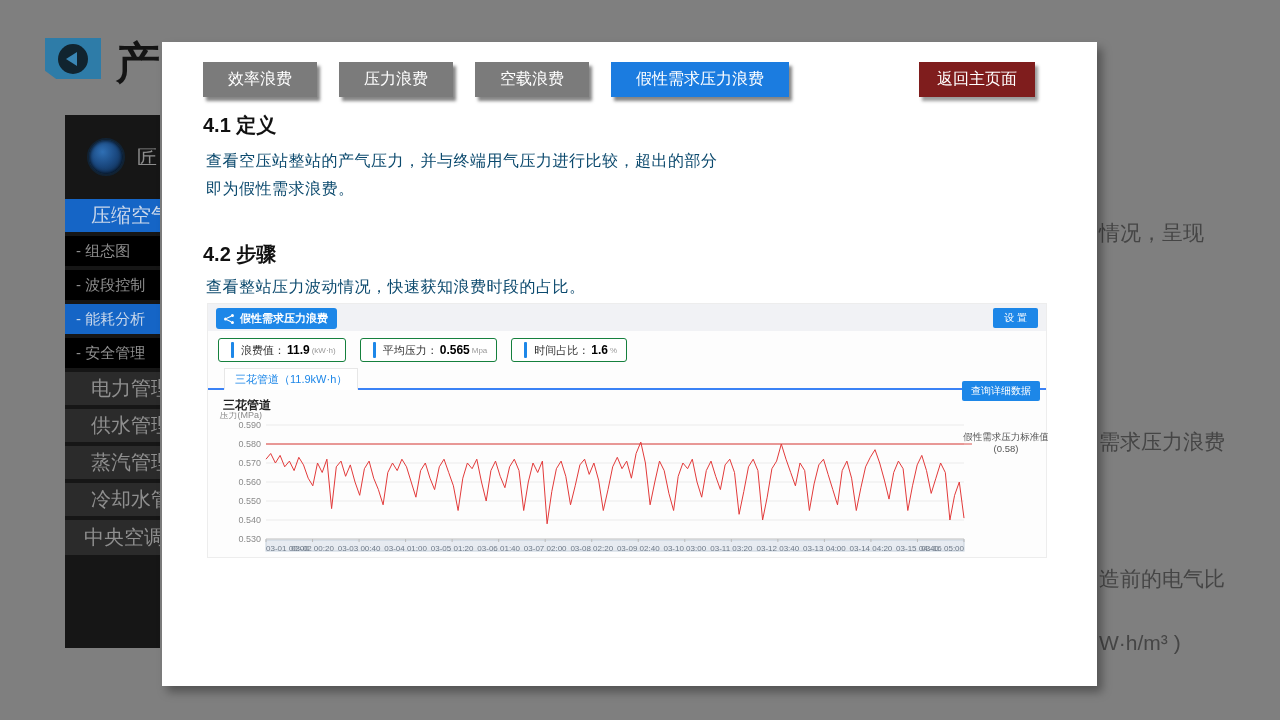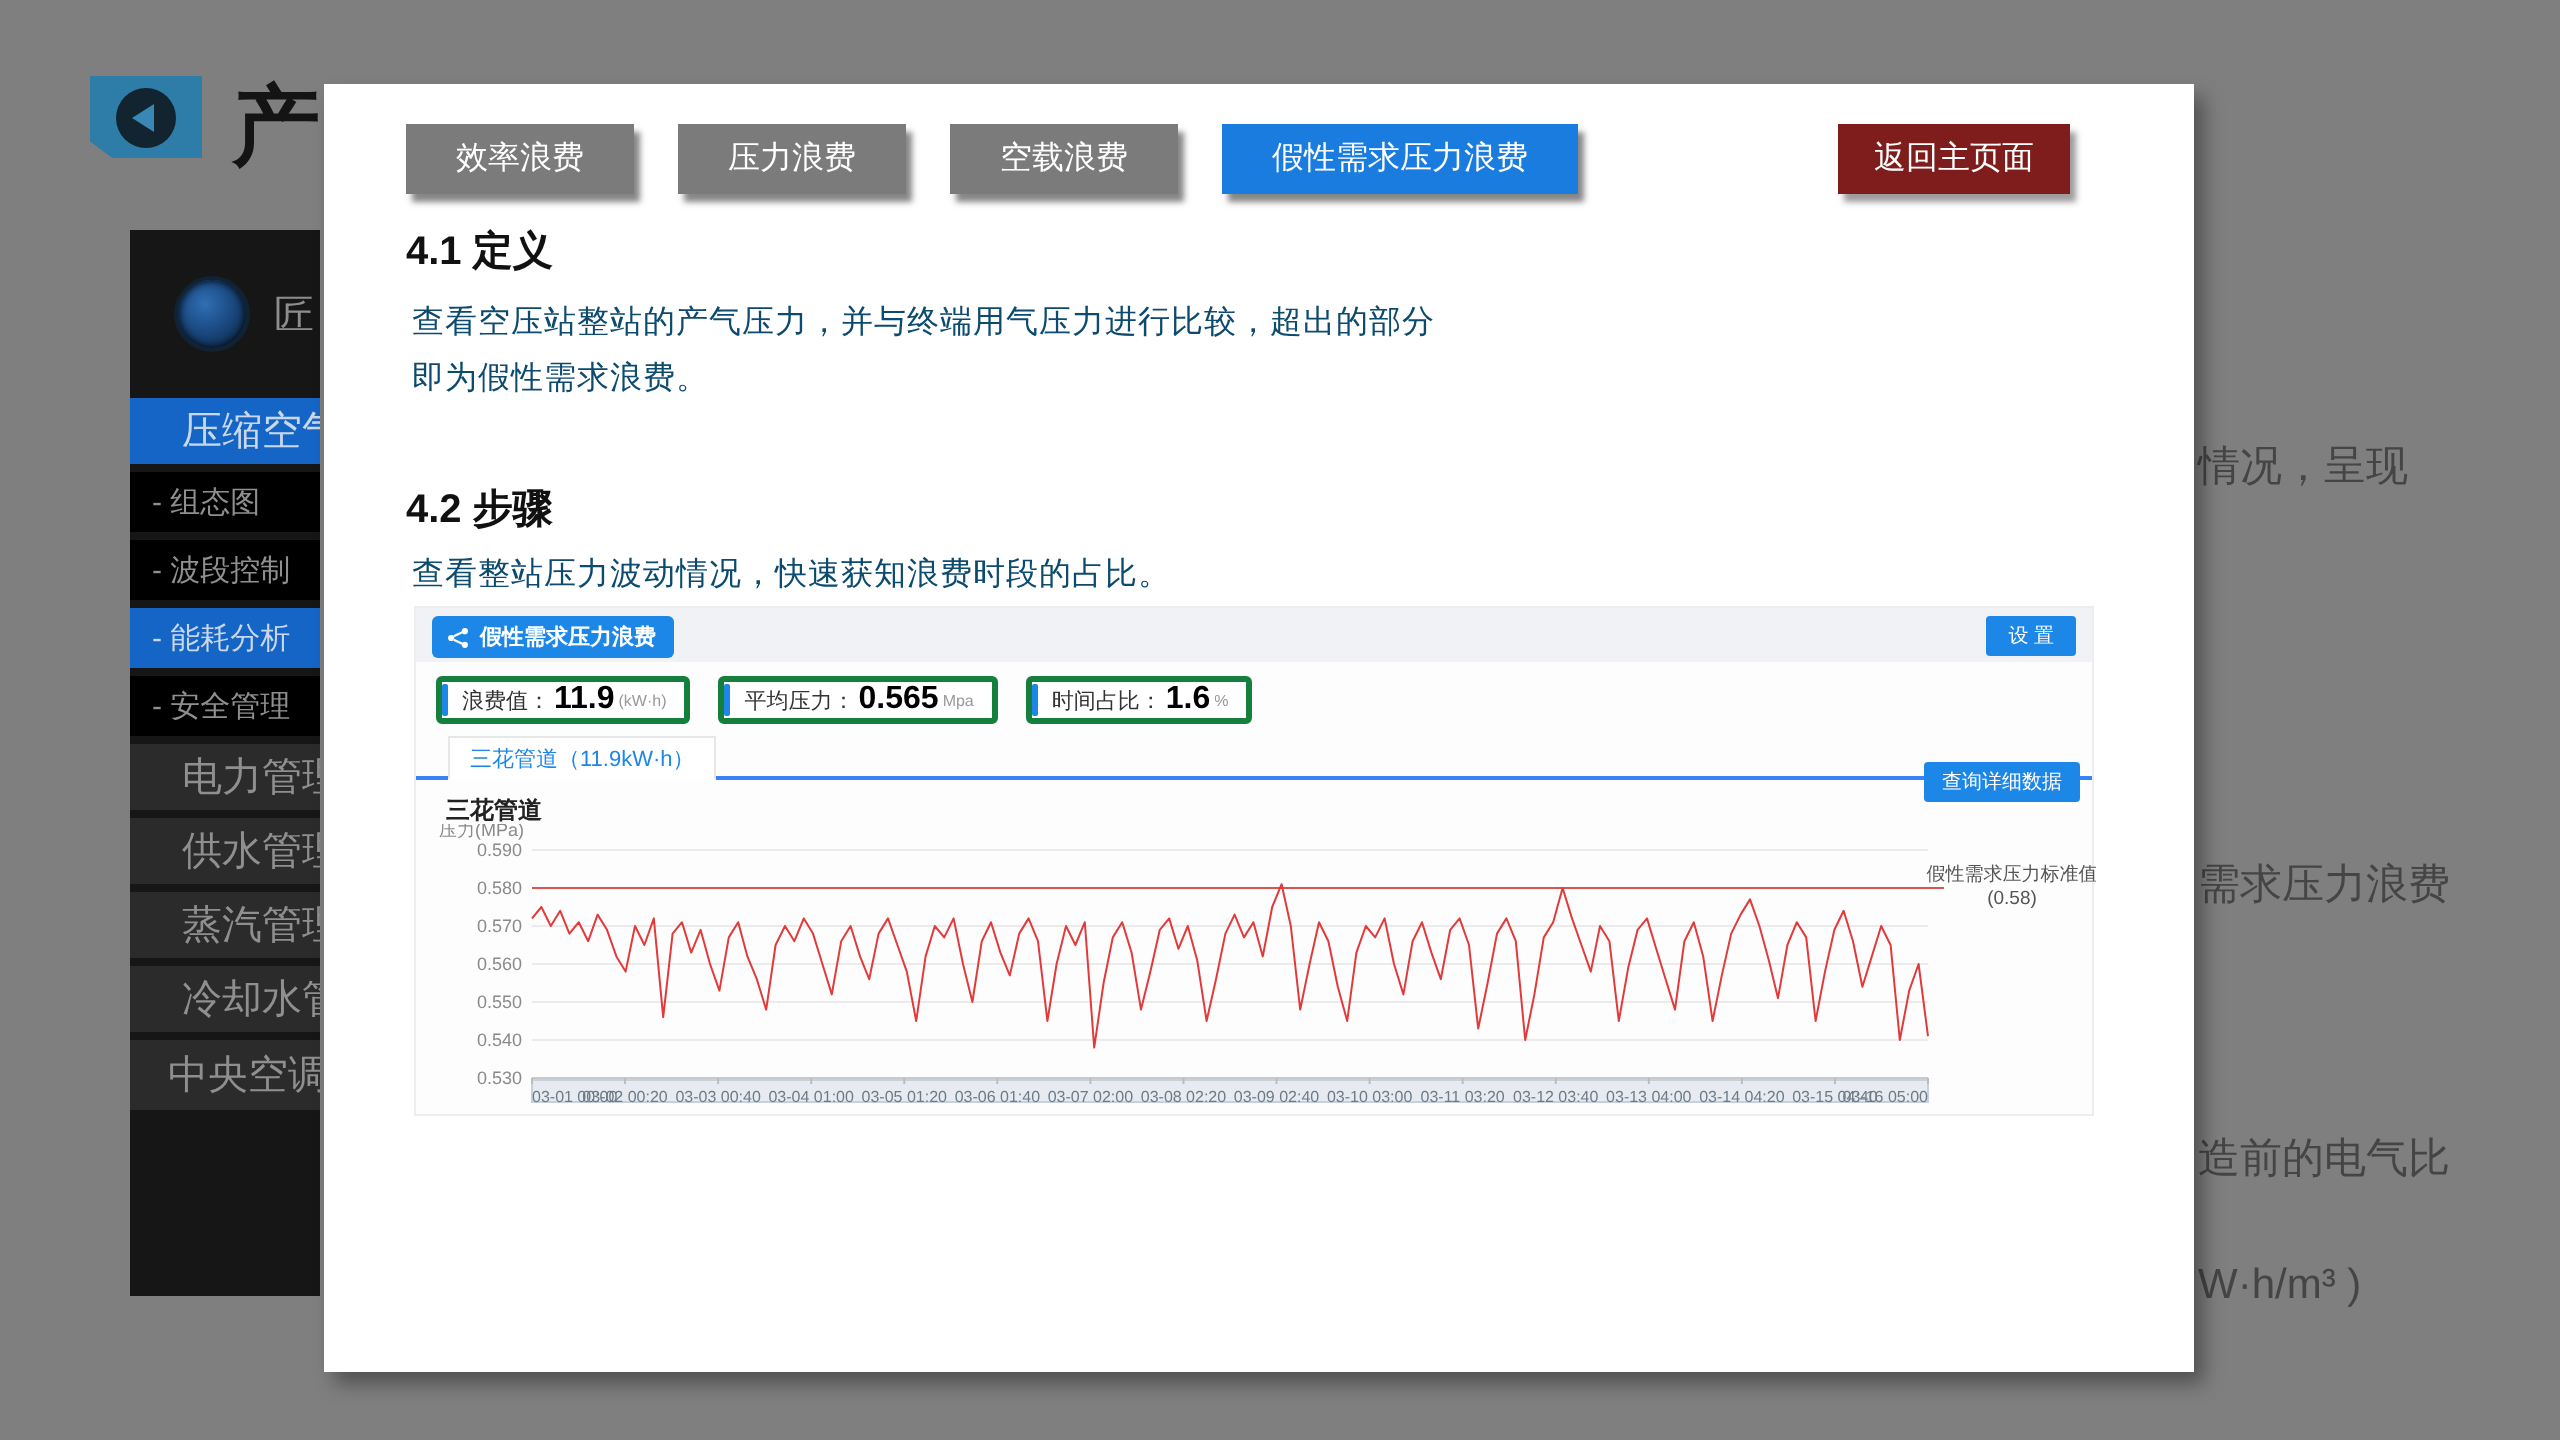--- a/index.html
+++ b/index.html
@@ -44,25 +44,25 @@
   .p-body { position:absolute; left:44px; font-size:16px; color:#0c4a6e; letter-spacing:0.5px; }
 
   
   .shot { position:absolute; left:45px; top:261px; width:840px; height:255px; background:#fdfdfd; border:1px solid #ededed; }
   .shot-header { position:absolute; left:0; top:0; width:100%; height:27px; background:#f1f2f5; }
   .shot-badge { position:absolute; left:8px; top:4px; background:#1d87e8; color:#fff; font-size:11px; font-weight:bold;
                 padding:3px 9px 3px 7px; border-radius:3px; display:flex; align-items:center; gap:5px; white-space:nowrap; }
   .shot-settings { position:absolute; right:8px; top:4px; background:#1d87e8; color:#fff; font-size:10px; border:none;
                    padding:3px 11px; border-radius:2px; cursor:pointer; font-family:inherit; white-space:nowrap; }
   .stats-row { position:absolute; left:10px; top:34px; display:flex; gap:14px; }
-  .stat-card { display:flex; align-items:center; background:#fff; border:3px solid #15803d; border-radius:3px;
-               padding:4px 9px 4px 0; height:24px;justify-content:flex-end; }
+  .stat-card { display:flex; align-items:center; background:#fff; border:1px solid #15803d; border-radius:3px;
+               padding:4px 9px 4px 12px; height:24px;justify-content:flex-end; }
   .stat-bar { width:3px; height:16px; background:#1d87e8; margin-right:7px; border-radius:1px; }
   .stat-label { font-size:11px; color:#333; white-space:nowrap; }
-  .stat-value { font-size:16px; font-weight:bold; color:#000; margin:0 2px; white-space:nowrap; }
+  .stat-value { font-size:12px; font-weight:bold; color:#000; margin:0 2px; white-space:nowrap; }
   .stat-unit { font-size:8px; color:#999; white-space:nowrap; }
   .pipe-tabbar { position:absolute; left:0; top:64px; width:100%; height:22px; border-bottom:2px solid #3b82f6; }
   .pipe-tab { position:absolute; left:16px; top:0; height:22px; padding:0 10px; display:flex; align-items:center;
               background:#fff; border:1px solid #e7e7e7; border-bottom:1px solid #fff; color:#1d87e8; font-size:11px;
               cursor:pointer; white-space:nowrap; }
   .query-btn { position:absolute; right:6px; top:77px; background:#1d87e8; color:#fff; font-size:10px; border:none;
                padding:3px 9px; border-radius:2px; cursor:pointer; font-family:inherit; white-space:nowrap; }
   .chart-title { position:absolute; left:15px; top:93px; font-size:12px; font-weight:bold; color:#222; white-space:nowrap; }
   .chart-svg { position:absolute; left:0; top:108px; }
 </style>

